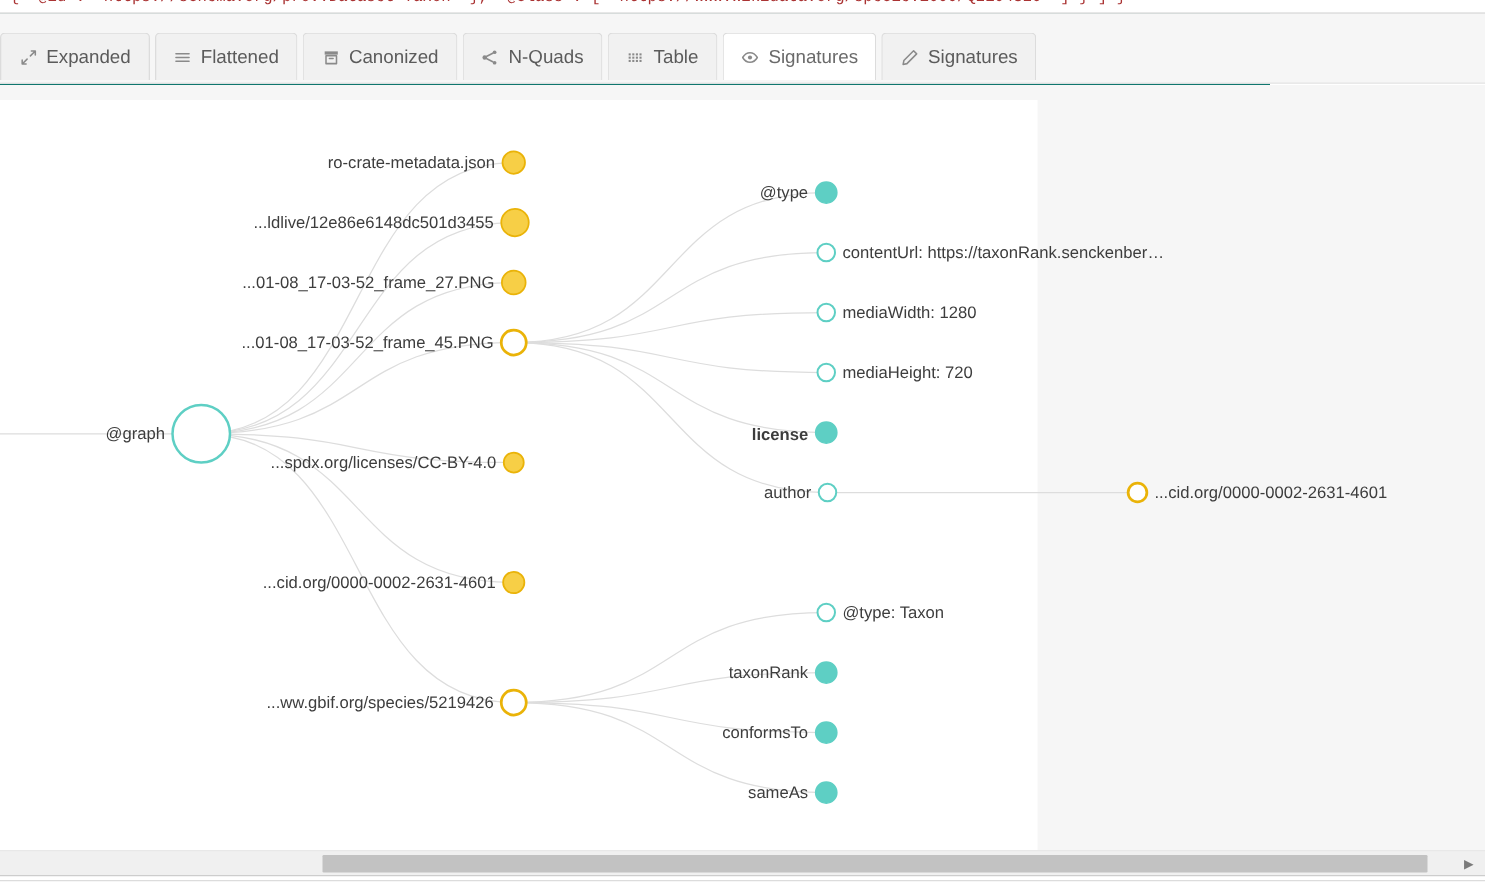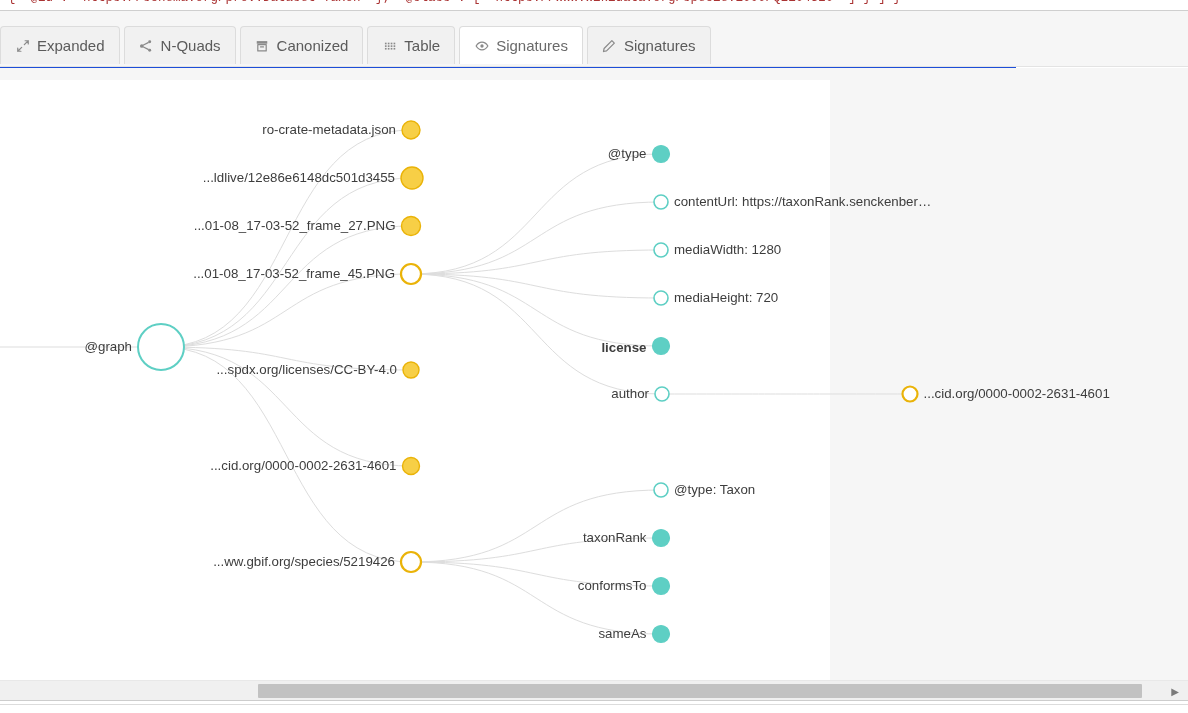--- a/index.html
+++ b/index.html
@@ -8,21 +8,21 @@
     width: 1188px; height: 713px;
     overflow: hidden;
     background: #ffffff;
     font-family: "Liberation Sans", sans-serif;
   }
 
   #app {
     position: relative;
     width: 1016px;
     height: 713px;
-    background: #1d4ed8;
+    background: #0f766e;
     padding-left: 45px;
   }
 
   
   .code-strip {
     position: absolute;
     top: 0; left: 0;
     width: 1188px; height: 11px;
     background: #ffffff;
     overflow: hidden;
@@ -178,37 +178,45 @@
             <svg width="14" height="14" viewBox="0 0 16 16" fill="none" stroke="currentColor" stroke-width="1.4" stroke-linecap="round" stroke-linejoin="round">
               <path d="M9.5 6.5L14 2M14 2h-3.6M14 2v3.6"></path>
               <path d="M6.5 9.5L2 14M2 14h3.6M2 14v-3.6"></path>
             </svg>
           </span>
           <span>Expanded</span>
         </div>
         <div class="tab">
           <span class="ticon">
             <svg width="14" height="14" viewBox="0 0 16 16" fill="none" stroke="currentColor" stroke-width="1.4" stroke-linecap="round" stroke-linejoin="round">
+              <path d="M2 4.5h12M2 8h12M2 11.5h12"></path>
+            </svg>
+          </span>
+          <span>Flattened</span>
+        </div>
+        <div class="tab">
+          <span class="ticon">
+            <svg width="14" height="14" viewBox="0 0 16 16" fill="none" stroke="currentColor" stroke-width="1.4" stroke-linecap="round" stroke-linejoin="round">
+              <rect x="2" y="2.4" width="12" height="3" fill="currentColor" stroke="none"></rect>
+              <path d="M3.2 6.4h9.6v7.2H3.2z"></path>
+              <path d="M6.3 9h3.4"></path>
+            </svg>
+          </span>
+          <span>Canonized</span>
+        </div>
+        <div class="tab">
+          <span class="ticon">
+            <svg width="14" height="14" viewBox="0 0 16 16" fill="none" stroke="currentColor" stroke-width="1.4" stroke-linecap="round" stroke-linejoin="round">
               <circle cx="12.2" cy="3.2" r="1.7" fill="currentColor" stroke="none"></circle>
               <circle cx="12.2" cy="12.8" r="1.7" fill="currentColor" stroke="none"></circle>
               <circle cx="3.2" cy="8" r="2.1" fill="currentColor" stroke="none"></circle>
               <path d="M5.1 6.9L10.5 4.1M5.1 9.1l5.4 2.8"></path>
             </svg>
           </span>
           <span>N-Quads</span>
-        </div>
-        <div class="tab">
-          <span class="ticon">
-            <svg width="14" height="14" viewBox="0 0 16 16" fill="none" stroke="currentColor" stroke-width="1.4" stroke-linecap="round" stroke-linejoin="round">
-              <rect x="2" y="2.4" width="12" height="3" fill="currentColor" stroke="none"></rect>
-              <path d="M3.2 6.4h9.6v7.2H3.2z"></path>
-              <path d="M6.3 9h3.4"></path>
-            </svg>
-          </span>
-          <span>Canonized</span>
         </div>
         <div class="tab">
           <span class="ticon">
             <svg width="14" height="14" viewBox="0 0 16 16" fill="none" stroke="currentColor" stroke-width="1.4" stroke-linecap="round" stroke-linejoin="round">
               <rect x="2.2" y="4.2" width="1.9" height="1.9" fill="currentColor" stroke="none"></rect>
               <rect x="5.5" y="4.2" width="1.9" height="1.9" fill="currentColor" stroke="none"></rect>
               <rect x="8.8" y="4.2" width="1.9" height="1.9" fill="currentColor" stroke="none"></rect>
               <rect x="12.099999999999998" y="4.2" width="1.9" height="1.9" fill="currentColor" stroke="none"></rect>
               <rect x="2.2" y="7.2" width="1.9" height="1.9" fill="currentColor" stroke="none"></rect>
               <rect x="5.5" y="7.2" width="1.9" height="1.9" fill="currentColor" stroke="none"></rect>

